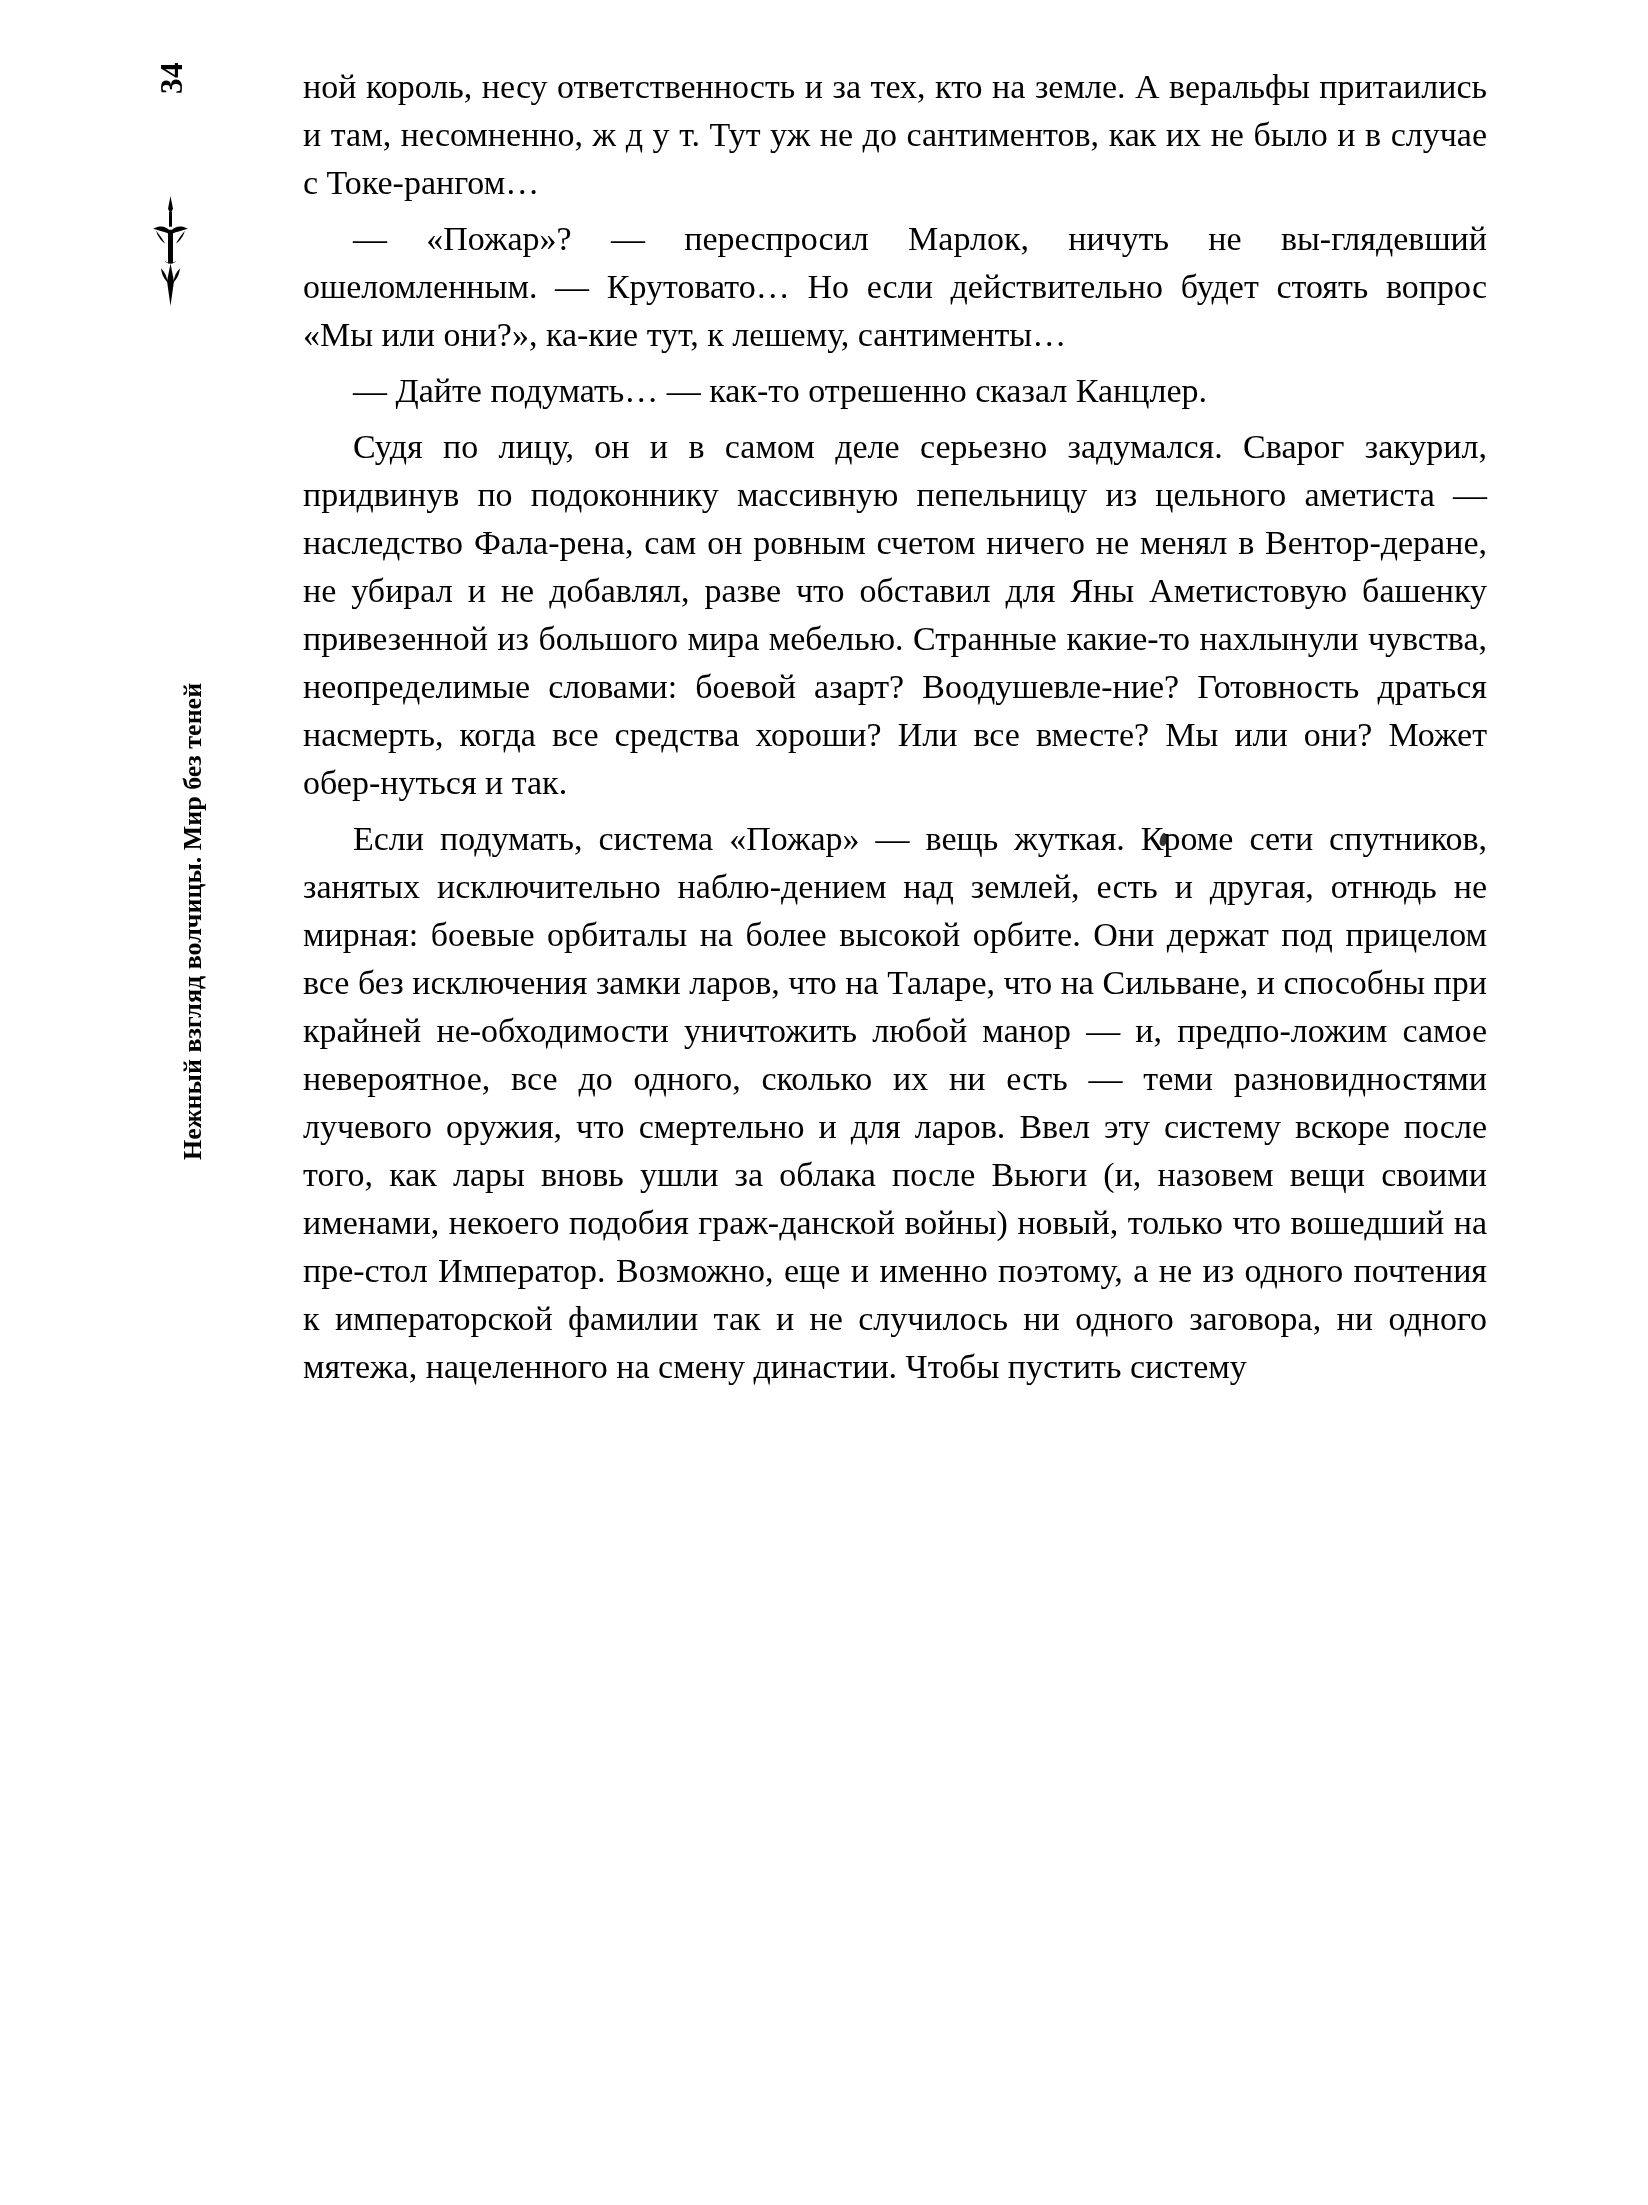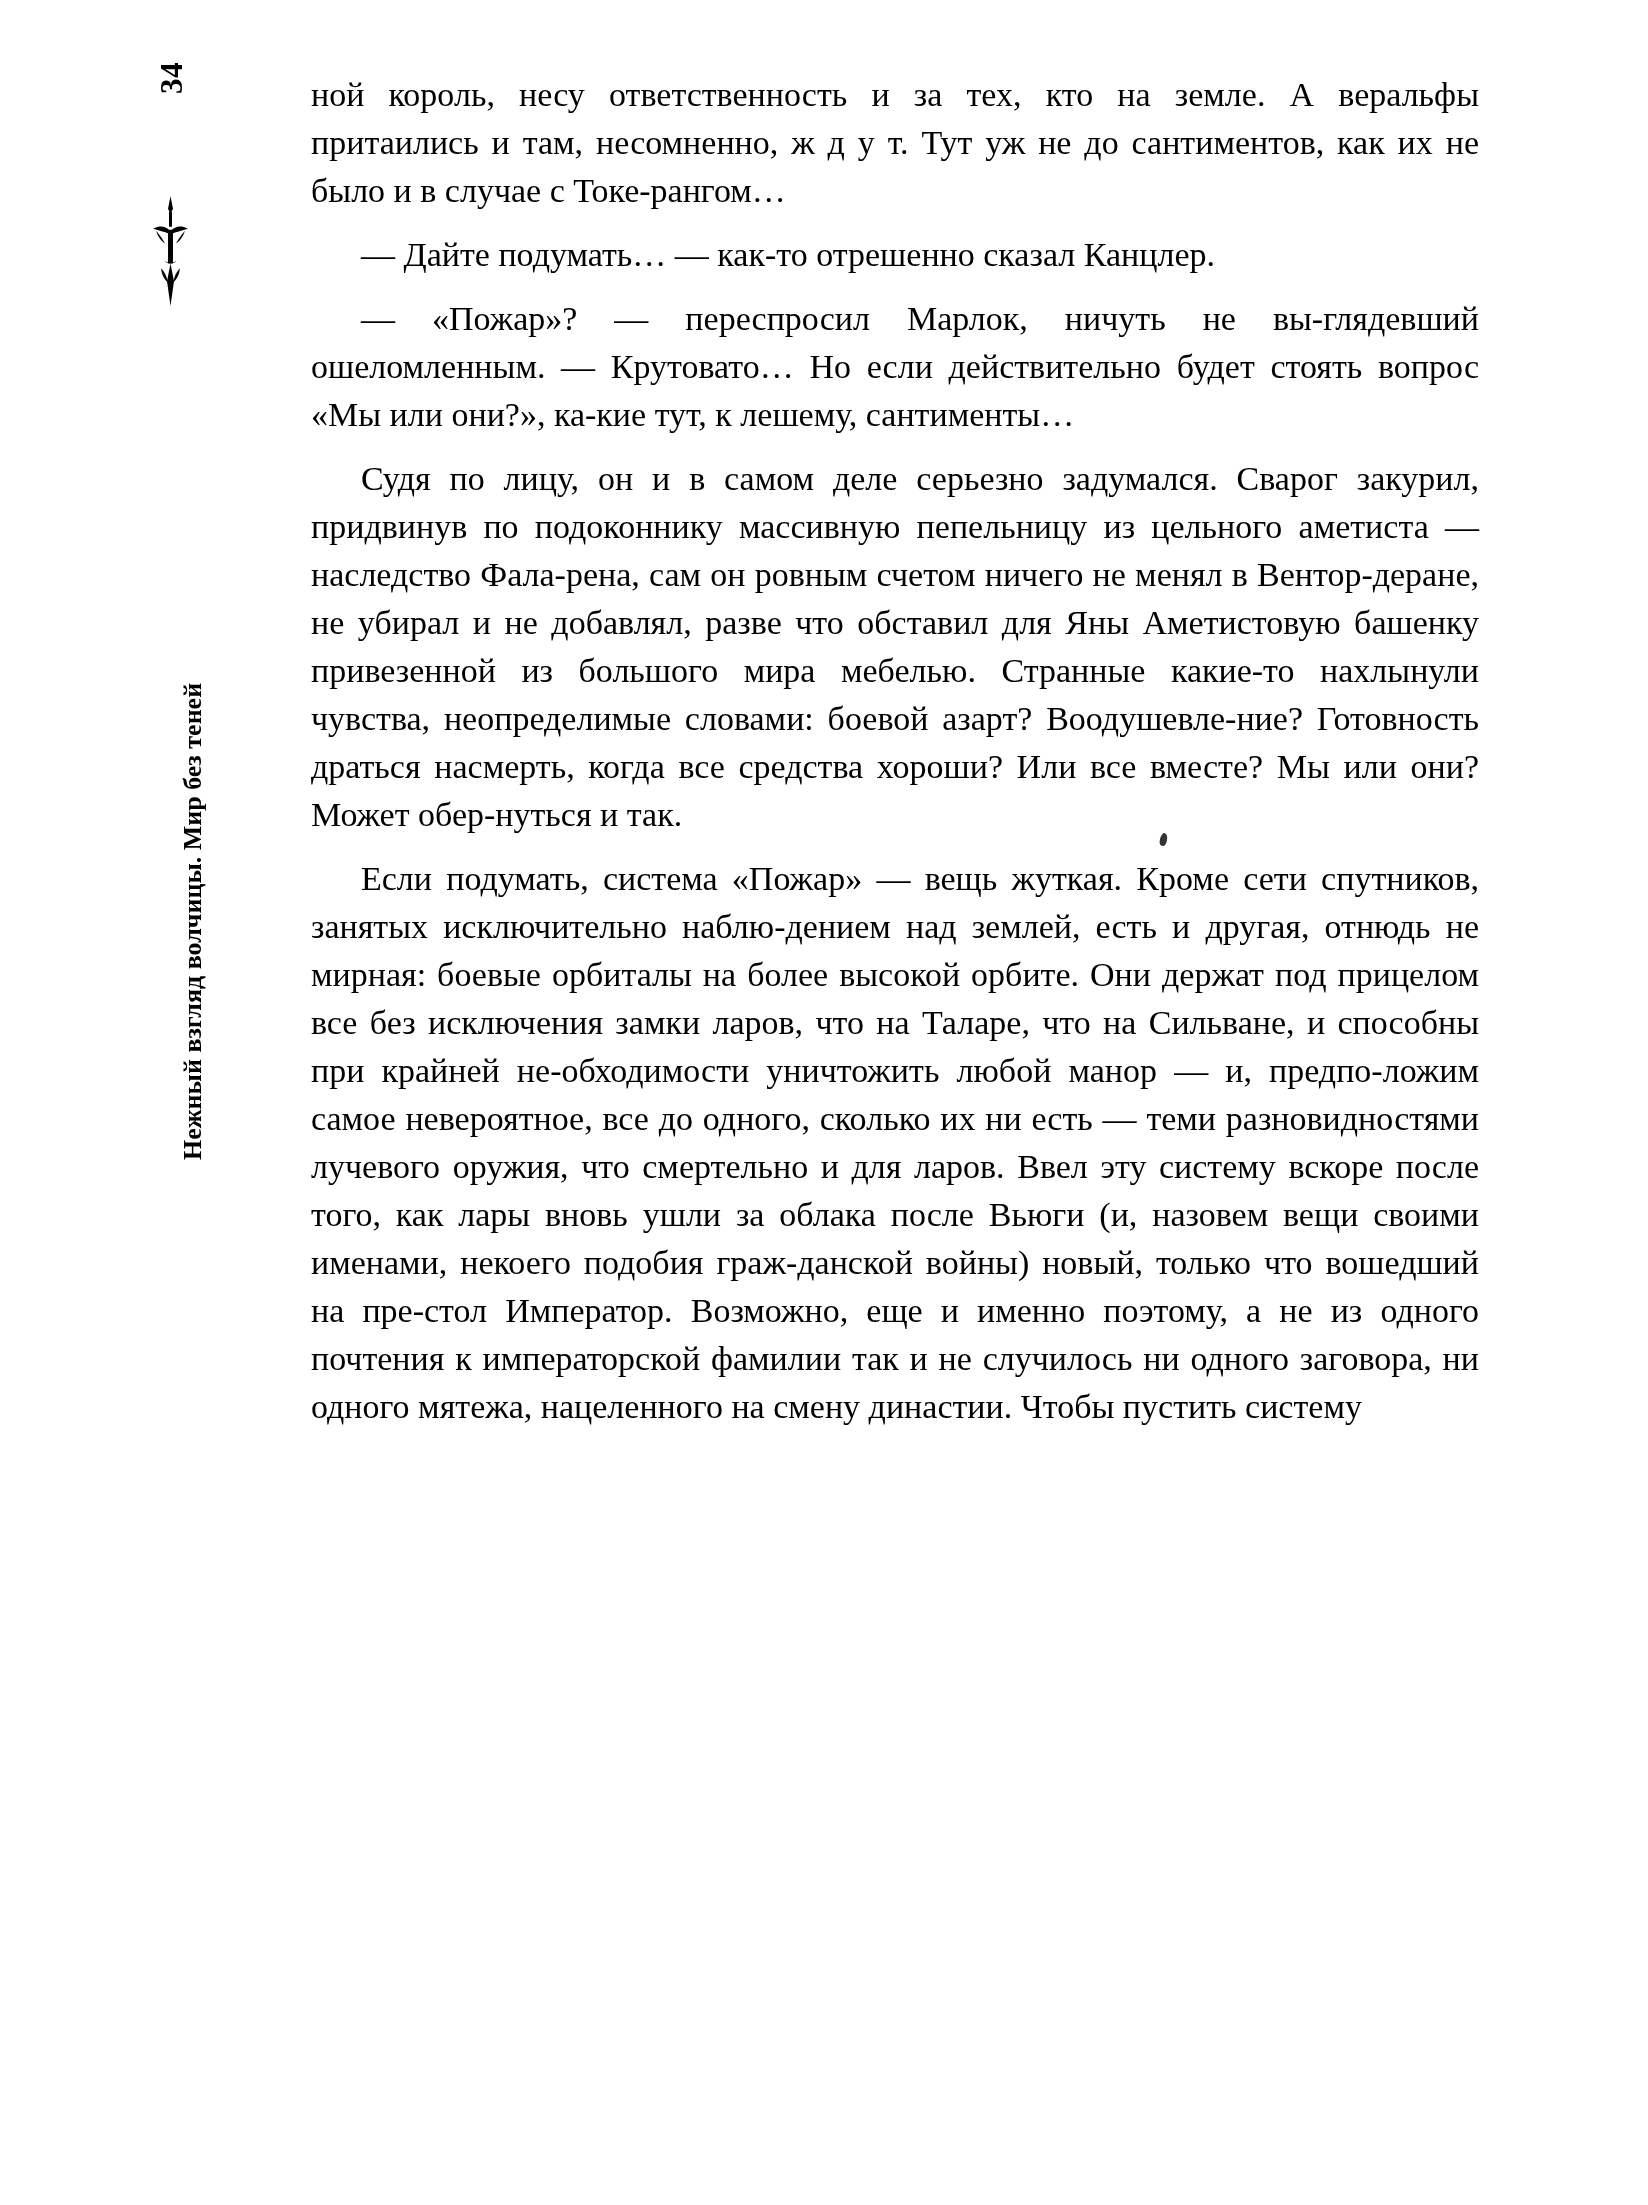--- a/index.html
+++ b/index.html
@@ -68,21 +68,21 @@
 
   
   .textblock {
     position: absolute;
     left: 295px;
     top: 55px;
     width: 1200px;
   }
 
   .para {
-    margin: 16px;
+    margin: 8px;
     font-size: 34px;
     line-height: 48px;
     text-align: justify;
     text-justify: inter-word;
     font-family: "Liberation Serif", serif;
     hyphens: manual;
   }
 
   .para.indent {
     text-indent: 50px;
@@ -127,22 +127,22 @@
         </g>
       </svg>
     </div>
 
     <div class="running-head">Нежный взгляд волчицы. Мир без теней</div>
 
   </div>
 
   <div class="textblock">
     <p class="para">ной король, несу ответственность и за тех, кто на земле. А веральфы притаились и там, несомненно, ж д у т. Тут уж не до сантиментов, как их не было и в случае с Токе‑рангом…</p>
+    <p class="para indent">— «Пожар»? — переспросил Марлок, ничуть не вы‑глядевший ошеломленным. — Крутовато… Но если действительно будет стоять вопрос «Мы или они?», ка‑кие тут, к лешему, сантименты…</p>
     <p class="para indent">— Дайте подумать… — как-то отрешенно сказал Канцлер.</p>
-    <p class="para indent">— «Пожар»? — переспросил Марлок, ничуть не вы‑глядевший ошеломленным. — Крутовато… Но если действительно будет стоять вопрос «Мы или они?», ка‑кие тут, к лешему, сантименты…</p>
     <p class="para indent">Судя по лицу, он и в самом деле серьезно задумался. Сварог закурил, придвинув по подоконнику массивную пепельницу из цельного аметиста — наследство Фала‑рена, сам он ровным счетом ничего не менял в Вентор‑деране, не убирал и не добавлял, разве что обставил для Яны Аметистовую башенку привезенной из большого мира мебелью. Странные какие-то нахлынули чувства, неопределимые словами: боевой азарт? Воодушевле‑ние? Готовность драться насмерть, когда все средства хороши? Или все вместе? Мы или они? Может обер‑нуться и так.</p>
     <p class="para indent">Если подумать, система «Пожар» — вещь жуткая. Кроме сети спутников, занятых исключительно наблю‑дением над землей, есть и другая, отнюдь не мирная: боевые орбиталы на более высокой орбите. Они держат под прицелом все без исключения замки ларов, что на Таларе, что на Сильване, и способны при крайней не‑обходимости уничтожить любой манор — и, предпо‑ложим самое невероятное, все до одного, сколько их ни есть — теми разновидностями лучевого оружия, что смертельно и для ларов. Ввел эту систему вскоре после того, как лары вновь ушли за облака после Вьюги (и, назовем вещи своими именами, некоего подобия граж‑данской войны) новый, только что вошедший на пре‑стол Император. Возможно, еще и именно поэтому, а не из одного почтения к императорской фамилии так и не случилось ни одного заговора, ни одного мятежа, нацеленного на смену династии. Чтобы пустить систему</p>
   </div>
 
   <div class="speck"></div>
 
 </div>
 
 
 </body></html>

